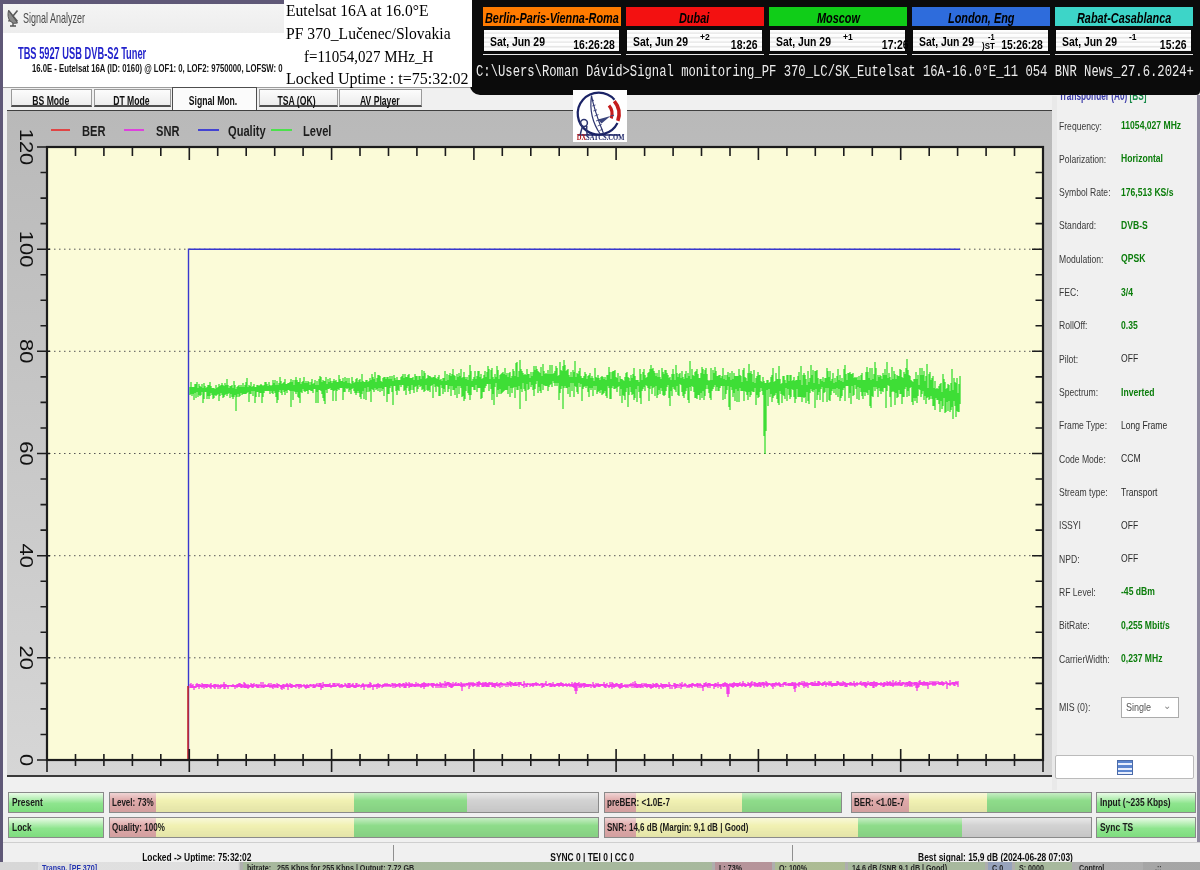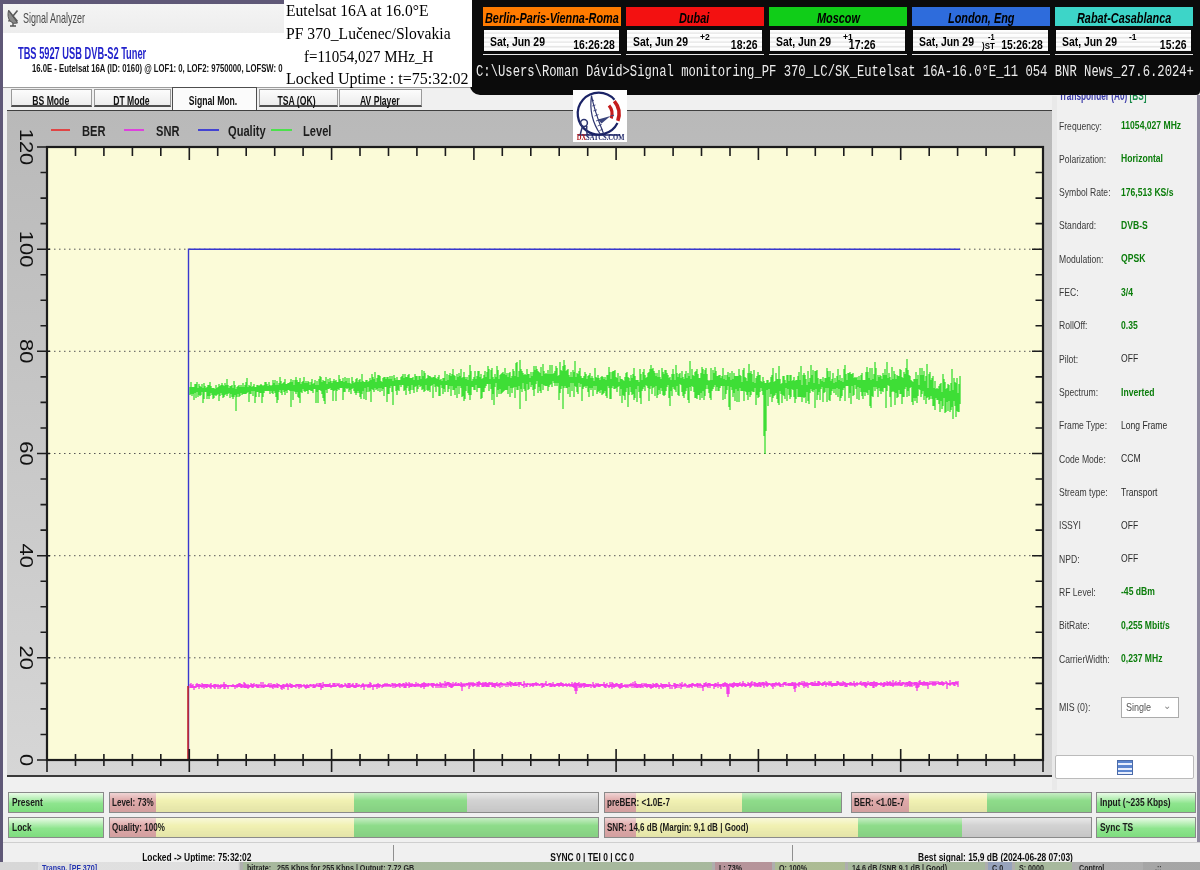--- a/index.html
+++ b/index.html
@@ -135,21 +135,21 @@
 <div style="position:absolute;left:626px;top:29px;width:135px;height:21px;background:repeating-linear-gradient(180deg,#ffffff 0px,#fbfbfb 2px,#e6e6e6 3px,#f5f5f5 4.5px);border:1.5px solid #0a0a0a"></div>
 <div style="position:absolute;left:626px;top:53.5px;width:138px;height:1.5px;background:#e8e8e8"></div>
 <div style="position:absolute;left:632.9px;top:35px;font-size:12.7px;color:#000;white-space:nowrap;transform:scaleX(0.82);transform-origin:0 50%;font-weight:700;">Sat, Jun 29</div>
 <div style="position:absolute;left:457.29999999999995px;top:35px;width:300px;text-align:right;white-space:nowrap"><span style="display:inline-block;font-size:12.7px;font-weight:700;color:#000;transform:scaleX(0.82);transform-origin:100% 50%;">18:26</span></div>
 <div style="position:absolute;left:699.9px;top:30.5px;font-size:9.5px;color:#000;white-space:nowrap;transform:scaleX(0.9);transform-origin:0 50%;font-weight:700;">+2</div>
 <div style="position:absolute;left:769px;top:7px;width:138px;height:18.5px;background:#10cd18"></div>
 <div style="position:absolute;left:816.8499999999999px;top:9.5px;font-size:14.5px;color:#000;white-space:nowrap;transform:scaleX(0.75);transform-origin:0 50%;font-weight:700;font-style:italic;">Moscow</div>
 <div style="position:absolute;left:769px;top:29px;width:135px;height:21px;background:repeating-linear-gradient(180deg,#ffffff 0px,#fbfbfb 2px,#e6e6e6 3px,#f5f5f5 4.5px);border:1.5px solid #0a0a0a"></div>
 <div style="position:absolute;left:769px;top:53.5px;width:138px;height:1.5px;background:#e8e8e8"></div>
 <div style="position:absolute;left:775.8px;top:35px;font-size:12.7px;color:#000;white-space:nowrap;transform:scaleX(0.82);transform-origin:0 50%;font-weight:700;">Sat, Jun 29</div>
-<div style="position:absolute;left:587px;top:35px;width:288px;text-align:right;white-space:nowrap"><span style="display:inline-block;font-size:12.7px;font-weight:700;color:#000;transform:scaleX(0.82);transform-origin:100% 50%;">17:26</span></div>
+<div style="position:absolute;left:620px;top:35px;width:288px;text-align:right;white-space:nowrap"><span style="display:inline-block;font-size:12.7px;font-weight:700;color:#000;transform:scaleX(0.82);transform-origin:100% 50%;">17:26</span></div>
 <div style="position:absolute;left:842.8px;top:30.5px;font-size:9.5px;color:#000;white-space:nowrap;transform:scaleX(0.9);transform-origin:0 50%;font-weight:700;">+1</div>
 <div style="position:absolute;left:912px;top:7px;width:138px;height:18.5px;background:#2e6cdc"></div>
 <div style="position:absolute;left:947.6750000000001px;top:9.5px;font-size:14.5px;color:#000;white-space:nowrap;transform:scaleX(0.75);transform-origin:0 50%;font-weight:700;font-style:italic;">London, Eng</div>
 <div style="position:absolute;left:912px;top:29px;width:135px;height:21px;background:repeating-linear-gradient(180deg,#ffffff 0px,#fbfbfb 2px,#e6e6e6 3px,#f5f5f5 4.5px);border:1.5px solid #0a0a0a"></div>
 <div style="position:absolute;left:912px;top:53.5px;width:138px;height:1.5px;background:#e8e8e8"></div>
 <div style="position:absolute;left:918.7px;top:35px;font-size:12.7px;color:#000;white-space:nowrap;transform:scaleX(0.82);transform-origin:0 50%;font-weight:700;">Sat, Jun 29</div>
 <div style="position:absolute;left:743.1000000000001px;top:35px;width:300px;text-align:right;white-space:nowrap"><span style="display:inline-block;font-size:12.7px;font-weight:700;color:#000;transform:scaleX(0.82);transform-origin:100% 50%;">15:26:28</span></div>
 <div style="position:absolute;left:987.7px;top:33px;font-size:8.2px;color:#000;white-space:nowrap;transform:scaleX(0.9);transform-origin:0 50%;font-weight:700;">-1</div>
 <div style="position:absolute;left:981.7px;top:41px;font-size:8.8px;color:#000;white-space:nowrap;transform:scaleX(0.9);transform-origin:0 50%;font-weight:700;">)ST</div>
 <div style="position:absolute;left:1055px;top:7px;width:138px;height:18.5px;background:#3dd5c8"></div>

